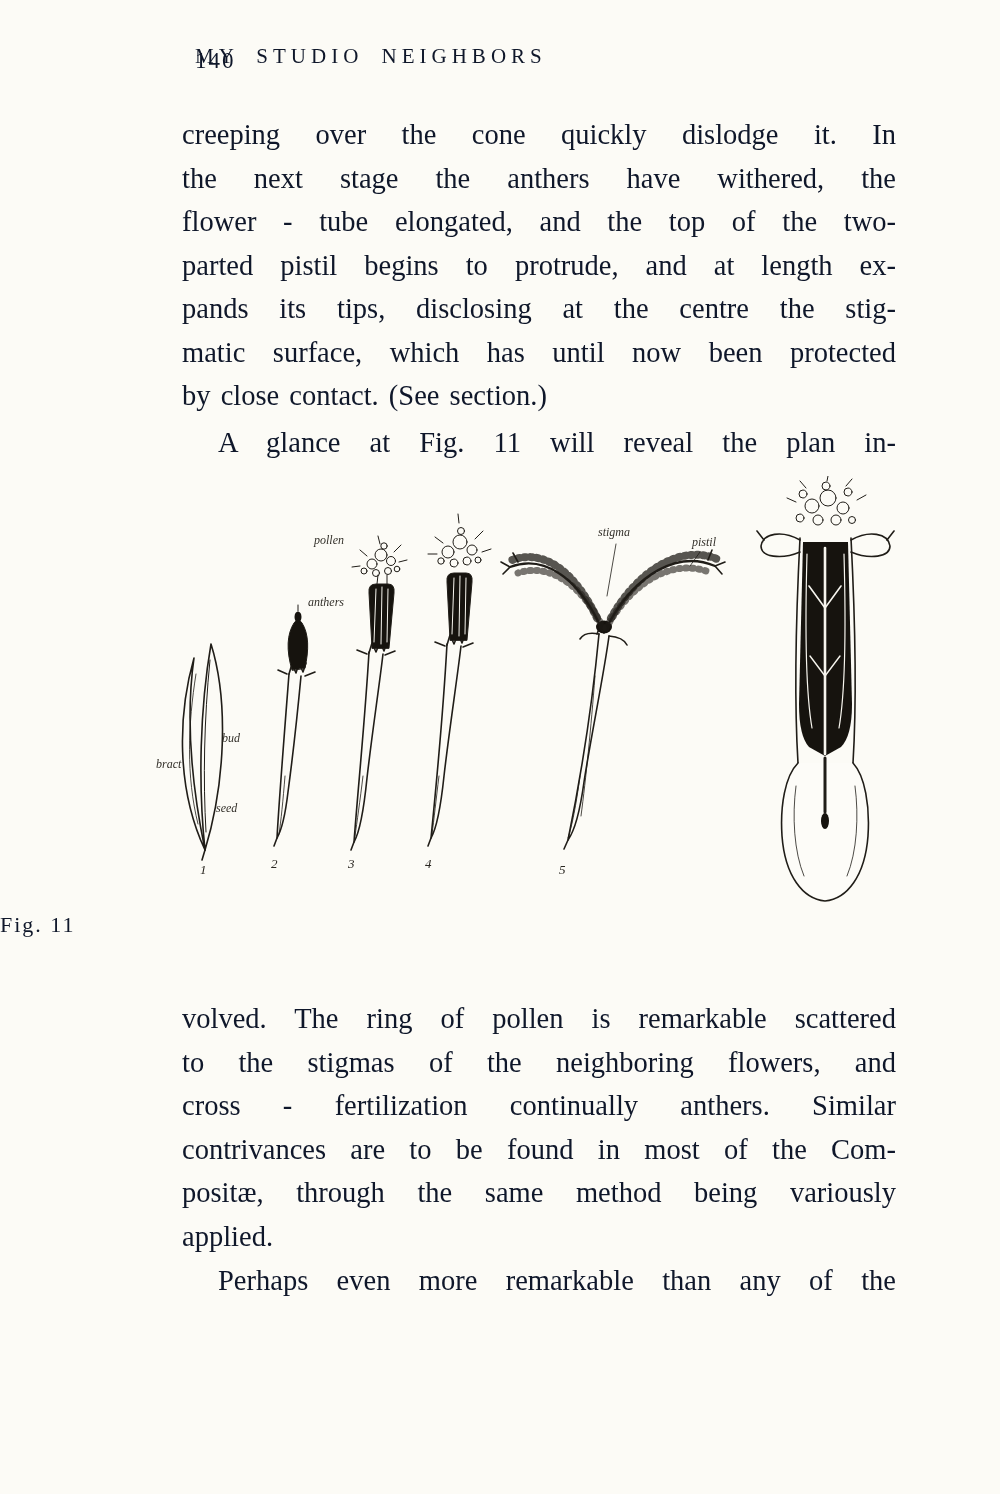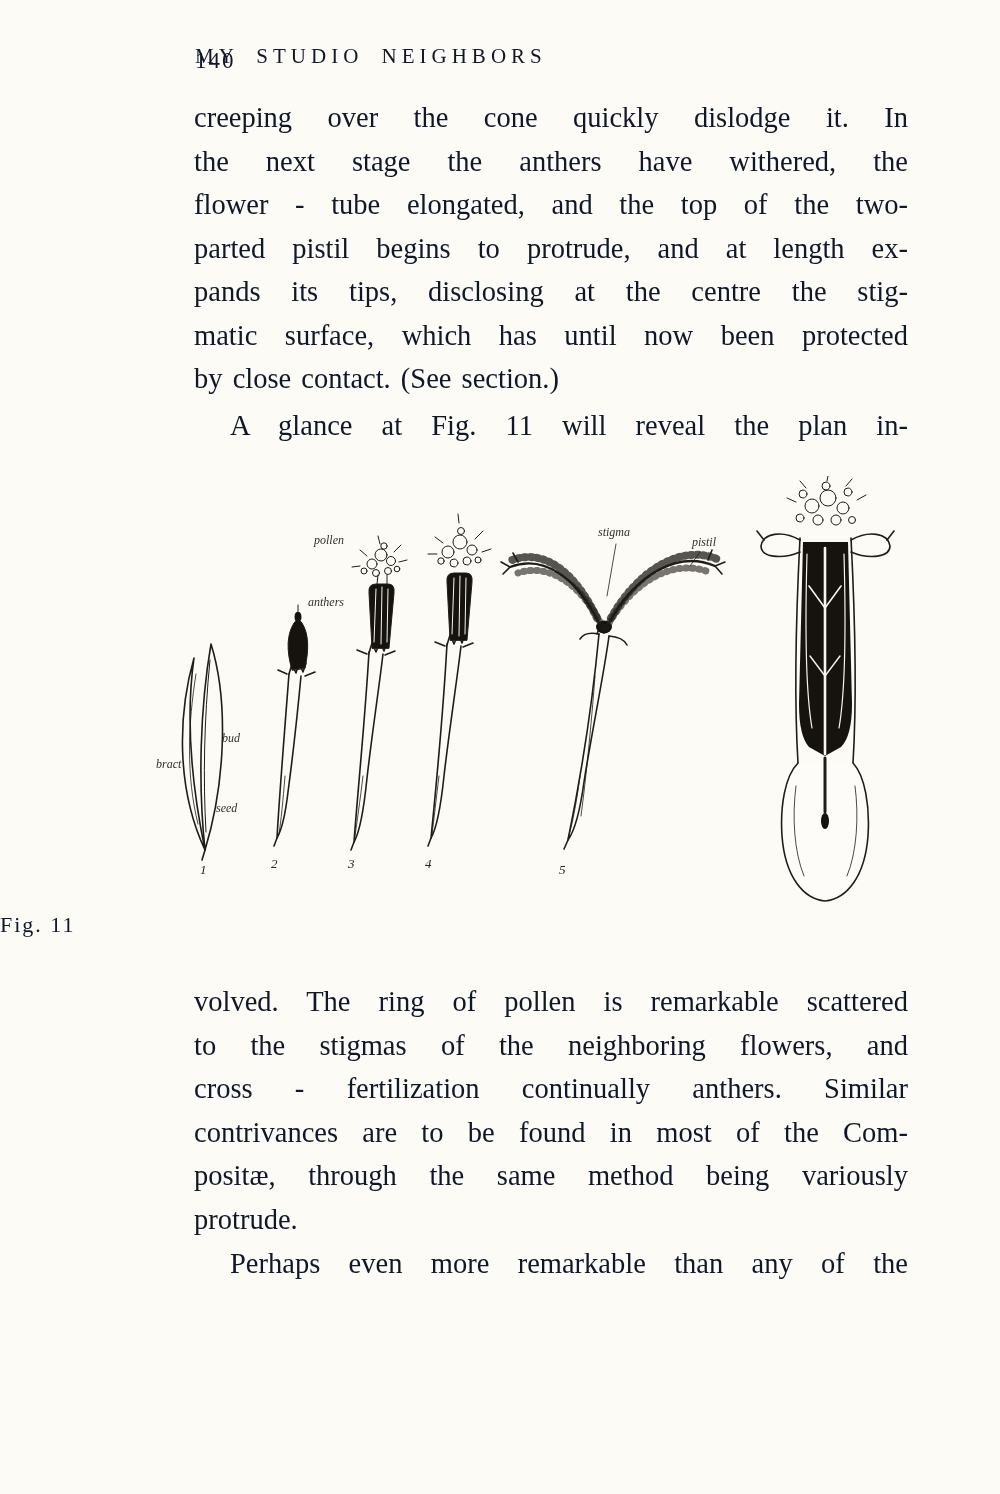--- a/index.html
+++ b/index.html
@@ -5,22 +5,22 @@
   html,body{margin:0;padding:0;background:#e8e6e0;}
   .page{
     position:relative;width:1000px;height:1494px;margin:0 auto;
     background:#fcfbf6;color:#0f172a;overflow:hidden;
     font-family:"Liberation Serif", serif;
   }
   .pagehead{position:absolute;top:44px;left:195px;width:712px;height:34px;}
   .pagenum{position:absolute;left:0;top:4px;font-size:23px;letter-spacing:2px;}
   .runhead{display:block;text-align:left;font-size:21px;letter-spacing:5px;word-spacing:8px;}
   .textblock{
-    position:absolute;left:194px;width:714px;
-    font-size:28.5px;line-height:43.5px;word-spacing:3px;
+    position:absolute;left:182px;width:714px;
+    font-size:28.5px;line-height:43.5px;word-spacing:3px;margin-top:17px;
   }
   .line{display:block;text-align:justify;}
   .line.j{text-align-last:justify;}
   .line.l{text-align-last:left;}
   .indent{text-indent:36px;}
   #p1{top:96px;}
   #p2{top:404px;}
   #p3{top:980px;}
   #p4{top:1242px;}
   .fig{position:absolute;left:148px;top:476px;width:760px;height:432px;margin:0;}
@@ -190,20 +190,20 @@
   </figure>
 
   <div class="figcap">Fig. 11</div>
 
   <div class="textblock" id="p3">
     <span class="line j">volved.   The ring of pollen is remarkable scattered</span>
     <span class="line j">to the stigmas of the neighboring flowers, and</span>
     <span class="line j">cross - fertilization continually anthers.   Similar</span>
     <span class="line j">contrivances are to be found in most of the Com-</span>
     <span class="line j">positæ, through the same method being variously</span>
-    <span class="line l">protrude.</span>
+    <span class="line l">applied.</span>
   </div>
 
   <div class="textblock" id="p4">
     <span class="line j indent">Perhaps even more remarkable than any of the</span>
   </div>
 
 </div>
 
 </body></html>

